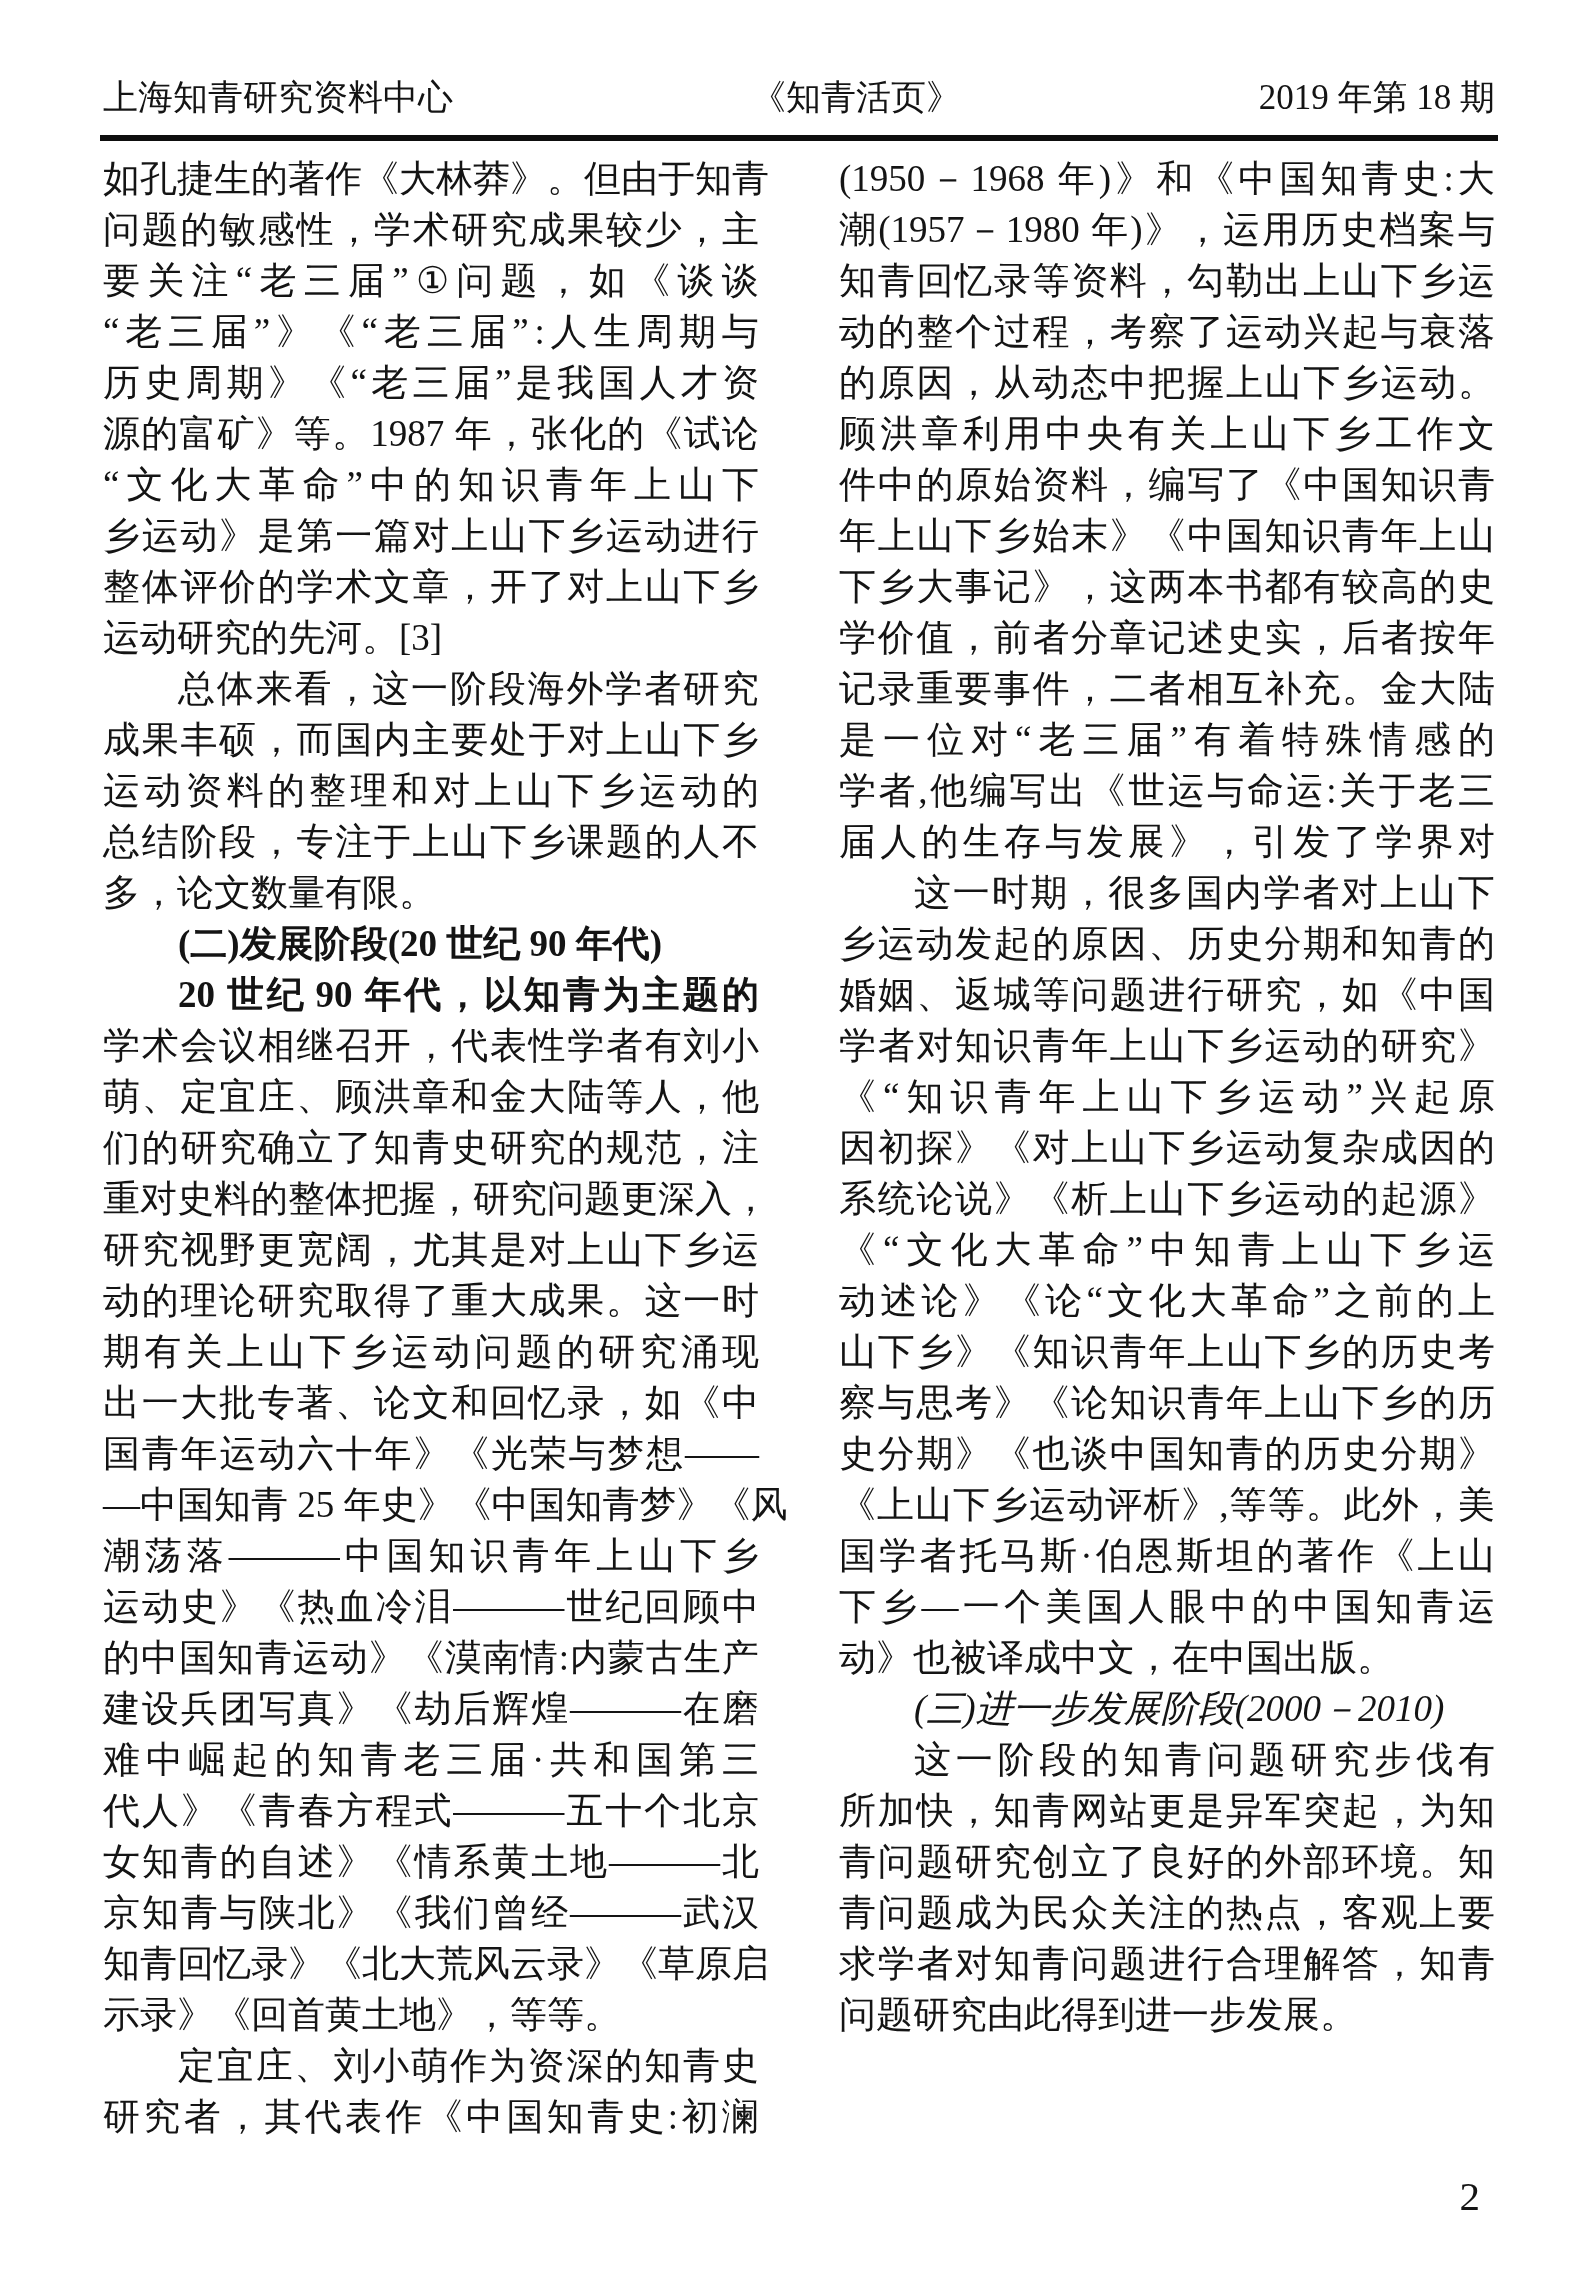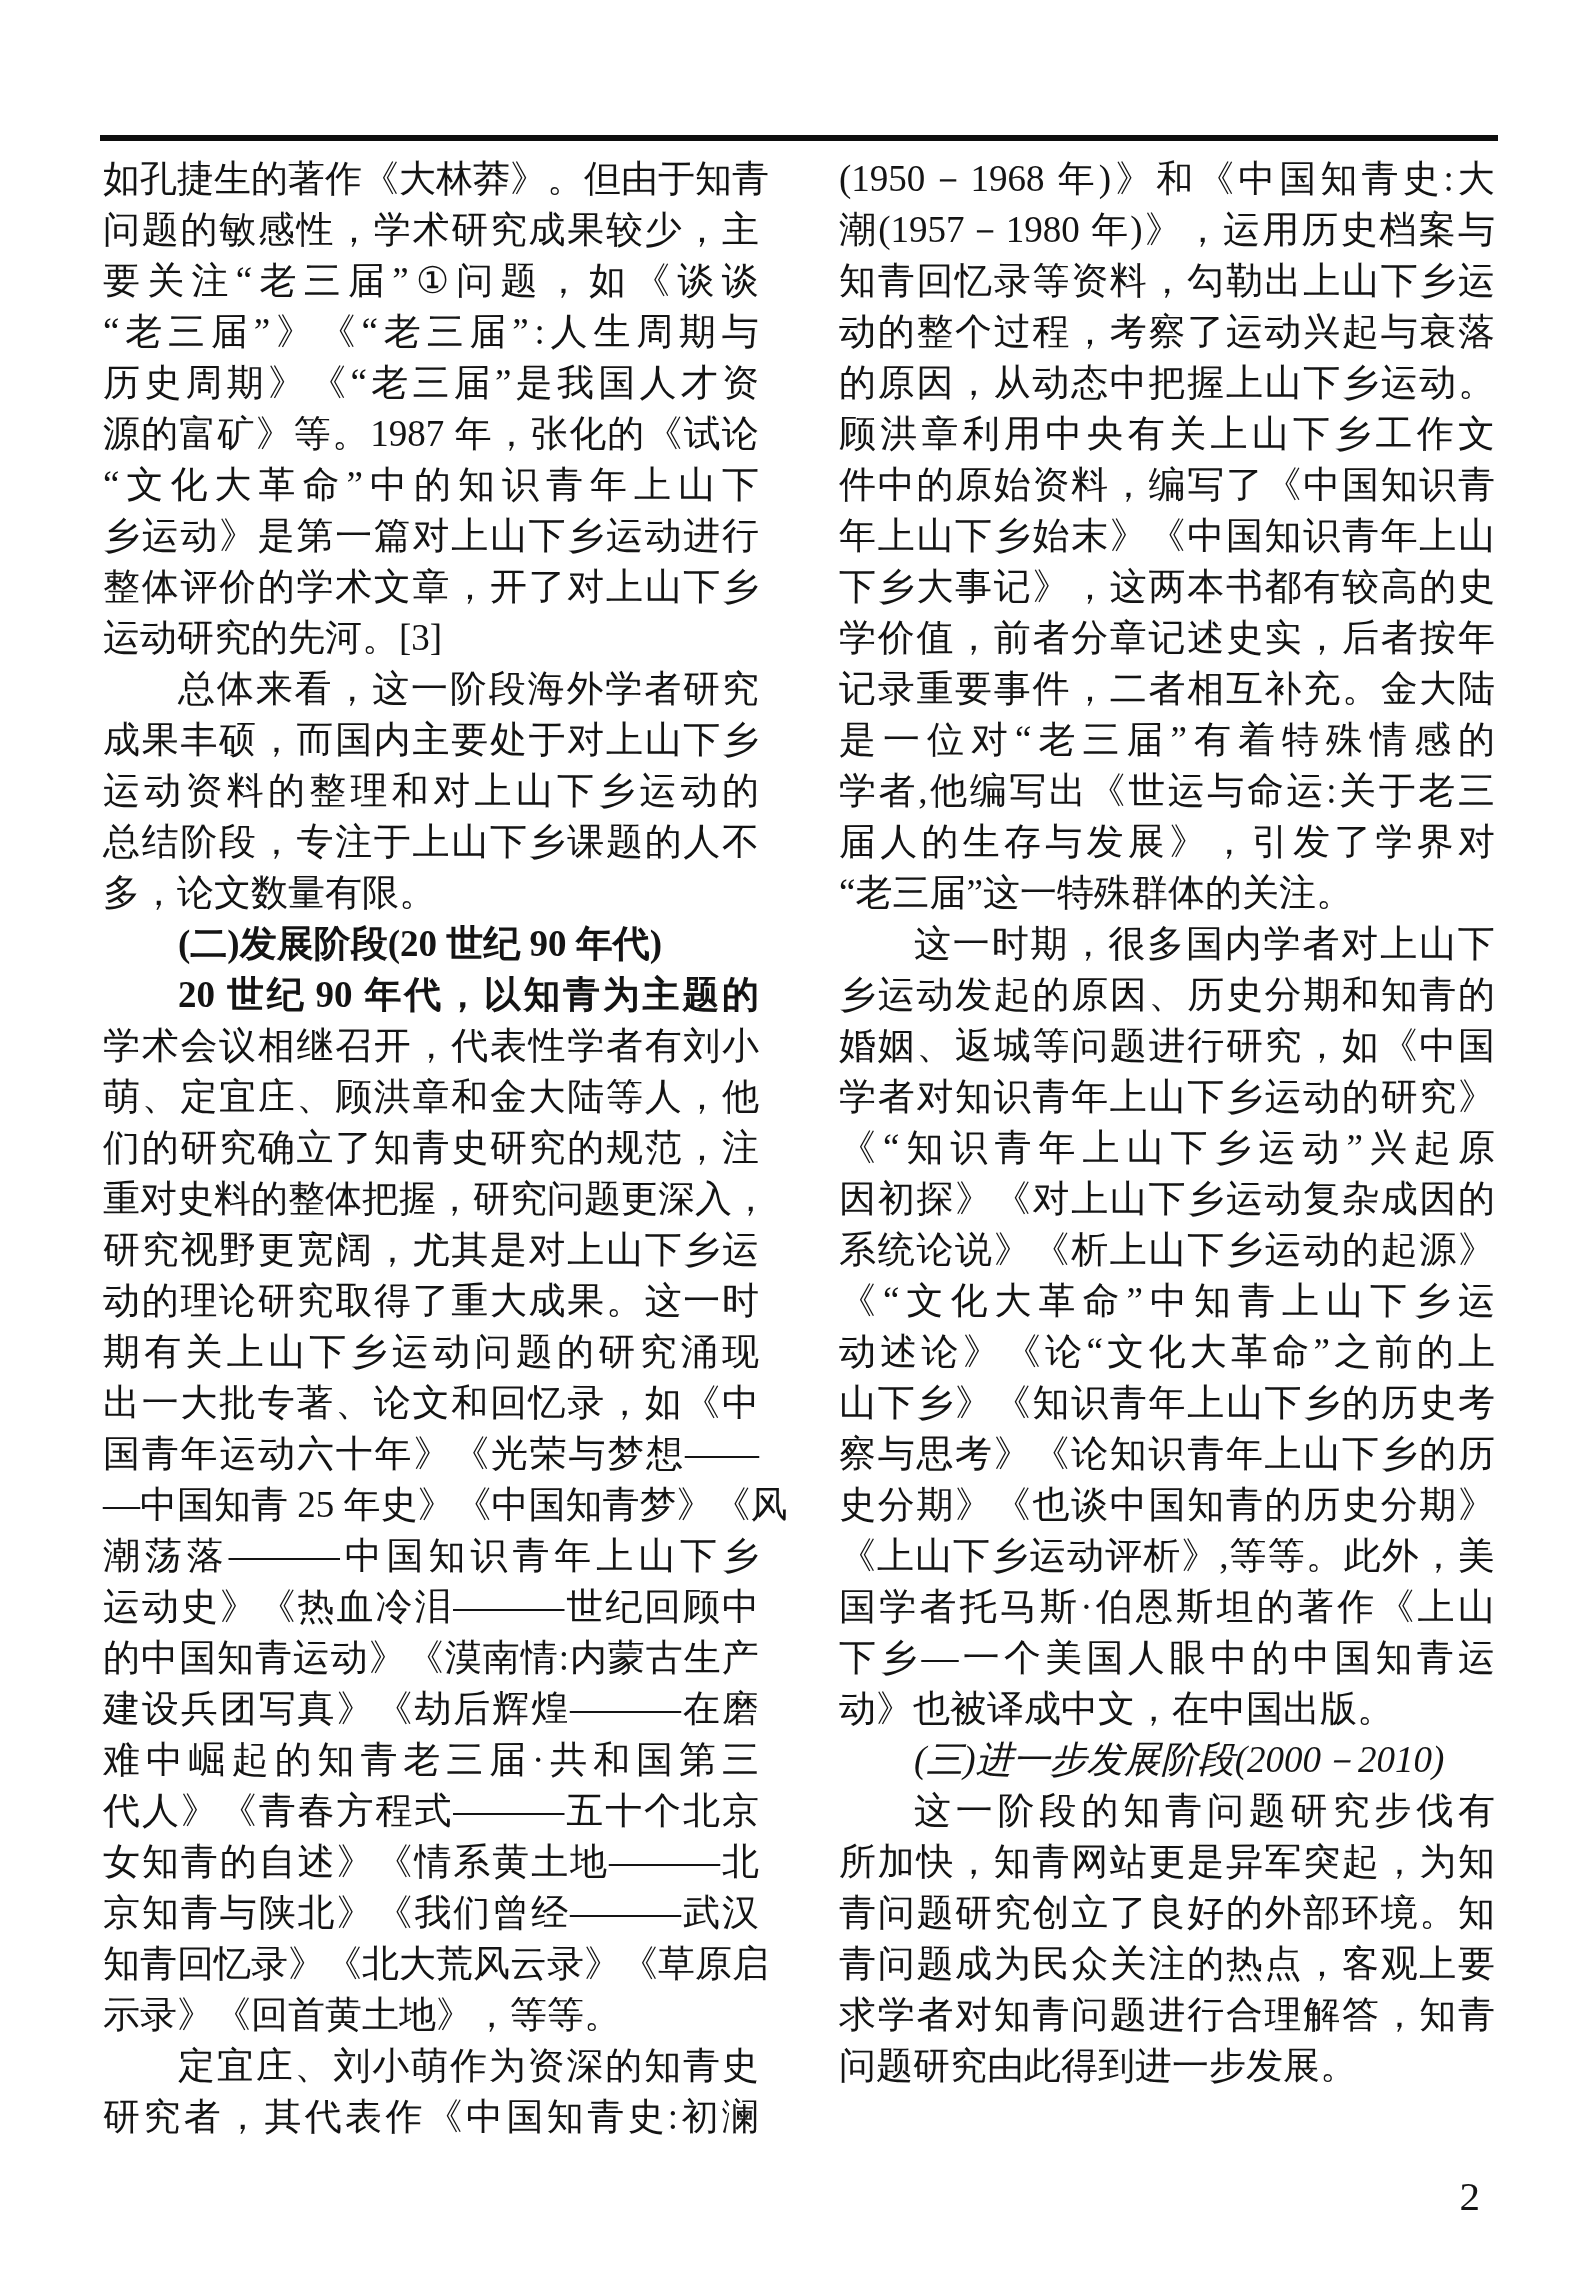--- a/index.html
+++ b/index.html
@@ -20,20 +20,25 @@
   .line.j{display:flex;justify-content:space-between;align-items:center;}
   .line.j span{white-space:pre;flex:0 1 auto;}
   .line.nj{display:block;line-height:51px;}
   .pagenum{position:absolute;right:110px;top:2172px;font-size:41px;line-height:48px;}
 </style>
 </head>
 <body>
 
 <div class="page">
 
+  <div class="hdr">
+    <span>上海知青研究资料中心</span>
+    <span>《知青活页》</span>
+    <span>2019 年第 18 期</span>
+  </div>
 
   <div class="rule"></div>
 
   <div class="cols">
     <div class="col" id="col-left">
         <div class="line j">
           <span>如</span>
           <span>孔</span>
           <span>捷</span>
           <span>生</span>
@@ -935,21 +940,20 @@
           <span>展</span>
           <span>》</span>
           <span>，</span>
           <span>引</span>
           <span>发</span>
           <span>了</span>
           <span>学</span>
           <span>界</span>
           <span>对</span>
         </div>
-        <div class="line nj"><span>“</span><span>老</span><span>三</span><span>届</span><span>”</span><span>这</span><span>一</span><span>特</span><span>殊</span><span>群</span><span>体</span><span>的</span><span>关</span><span>注</span><span>。</span></div>
         <div class="line j" style="padding-left: 75px;">
           <span>这</span>
           <span>一</span>
           <span>时</span>
           <span>期</span>
           <span>，</span>
           <span>很</span>
           <span>多</span>
           <span>国</span>
           <span>内</span>

